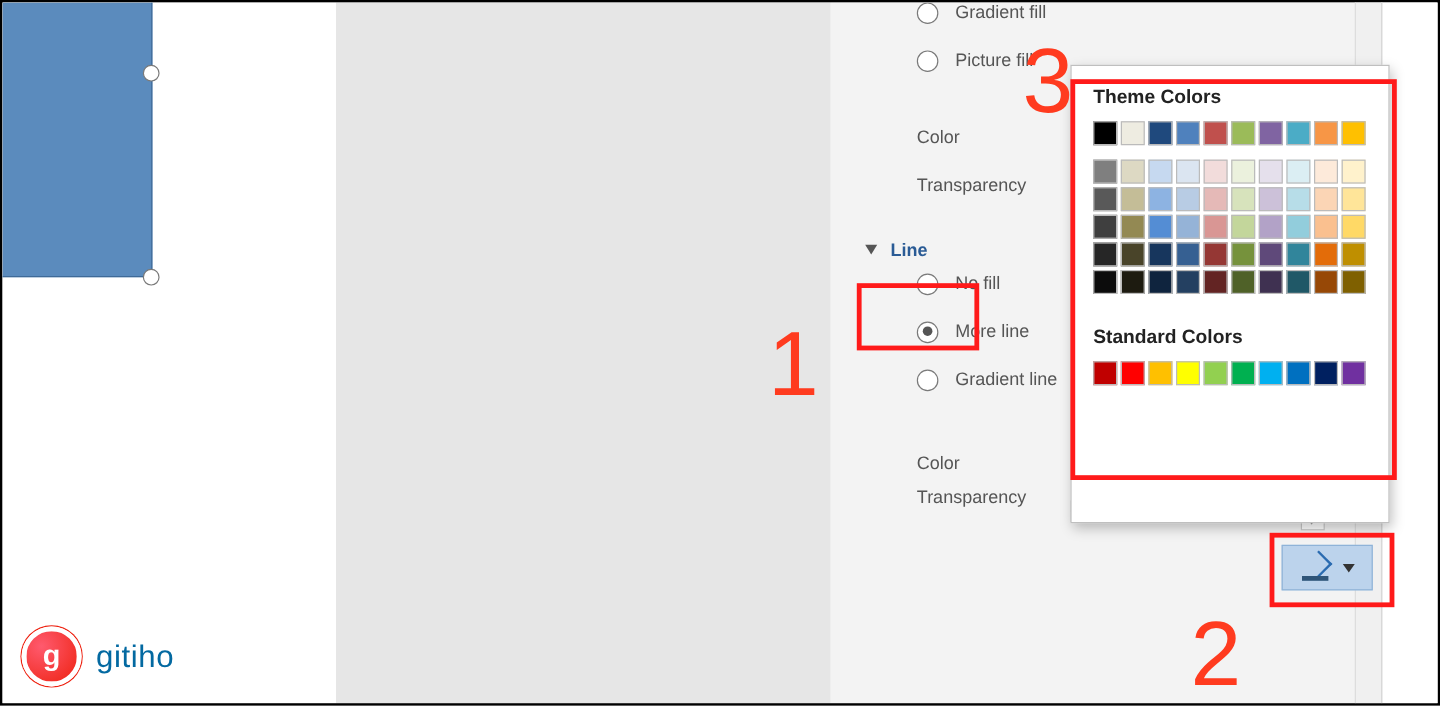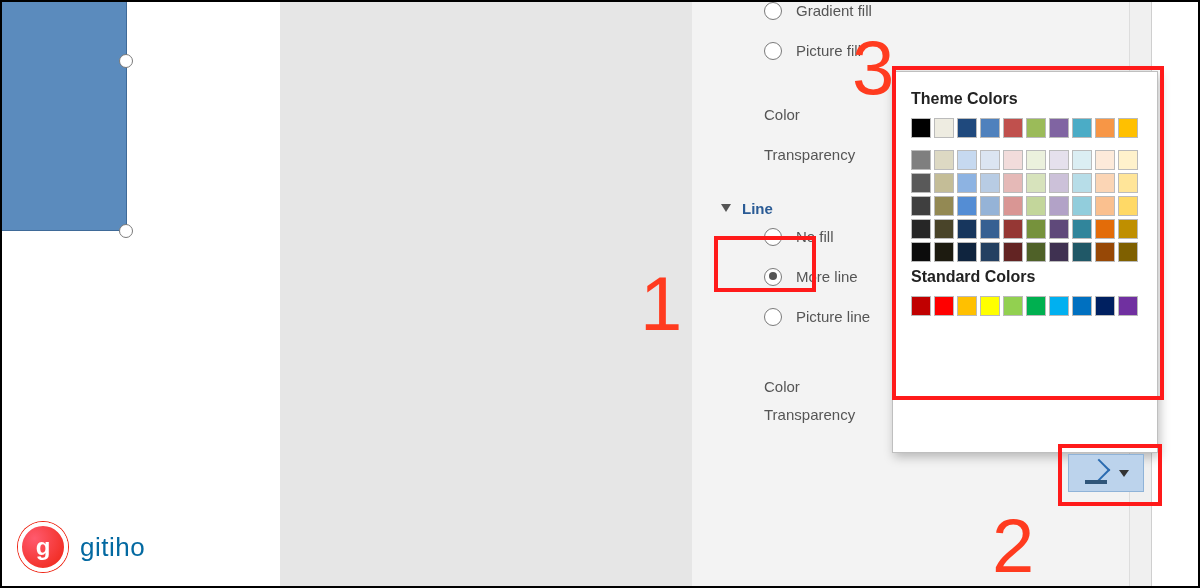--- a/index.html
+++ b/index.html
@@ -30,21 +30,21 @@
   .spin::before{top:4px;border-bottom:5px solid #666;}
   .spin::after{bottom:4px;border-top:5px solid #666;}
   .unit{position:absolute;left:360px;top:9px;font-size:14px;color:#555;}
   
   .colorBtn{position:absolute;left:1066px;top:452px;width:74px;height:36px;background:#bcd3ec;border:1px solid #8fb3d8;display:flex;align-items:center;justify-content:center;gap:10px;}
   .penIcon{width:26px;height:22px;position:relative;}
   .penIcon .bar{position:absolute;left:2px;bottom:0;width:22px;height:4px;background:#2f5579;}
   .penIcon .pen{position:absolute;left:8px;top:0;width:14px;height:14px;border:2px solid #2a6bb0;transform:rotate(45deg);border-bottom:none;border-left:none;}
   .dd{width:0;height:0;border-left:5px solid transparent;border-right:5px solid transparent;border-top:7px solid #333;}
   
-  .popup{position:absolute;left:890px;top:69px;width:264px;height:380px;background:#fff;border:1px solid #bfbfbf;box-shadow:2px 4px 10px rgba(0,0,0,.25);}
+  .popup{position:absolute;left:890px;top:52px;width:264px;height:380px;background:#fff;border:1px solid #bfbfbf;box-shadow:2px 4px 10px rgba(0,0,0,.25);}
   .popHdr{font-weight:700;font-size:16px;color:#222;margin:18px 0 10px 18px;}
   .swGrid{display:grid;grid-template-columns:repeat(10,20px);grid-auto-rows:20px;gap:3px;margin-left:18px;}
   .sw{width:20px;height:20px;border:1px solid #bbb;box-sizing:border-box;}
   .tintGrid{display:grid;grid-template-columns:repeat(10,20px);grid-auto-rows:20px;gap:3px 3px;margin:12px 0 0 18px;}
   .stdGrid{display:grid;grid-template-columns:repeat(10,20px);grid-auto-rows:20px;gap:3px;margin-left:18px;margin-top:6px;}
   .more{display:flex;align-items:center;gap:10px;margin:12px 0 0 14px;color:#555;border-top:1px solid #ddd;padding-top:10px;}
   .palette{width:22px;height:18px;border-radius:50% 50% 50% 50%/60% 60% 40% 40%;border:1.5px solid #888;position:relative;}
   .palette::before{content:"";position:absolute;left:3px;top:3px;width:4px;height:4px;border-radius:50%;background:#d25;}
   .palette::after{content:"";position:absolute;right:3px;top:4px;width:4px;height:4px;border-radius:50%;background:#28c;}
   
@@ -91,21 +91,21 @@
       <div class="row">
         <span class="radio"></span>
         <span class="opt">No fill</span>
       </div>
       <div class="row">
         <span class="radio sel"></span>
         <span class="opt">More line</span>
       </div>
       <div class="row">
         <span class="radio"></span>
-        <span class="opt">Picture line</span>
+        <span class="opt">Gradient line</span>
       </div>
 
       <div style="height:18px"></div>
       <div class="lbl">Color</div>
 
       <div class="row" style="height:42px">
         <span class="lbl" style="margin-left:72px;height:auto">Transparency</span>
         <span class="sliderTrack"></span>
         <span class="sliderTick"></span>
         <span class="pct">0%</span>
@@ -178,21 +178,21 @@
         <div class="sw" style="background: rgb(29, 27, 16);"></div>
         <div class="sw" style="background: rgb(15, 36, 62);"></div>
         <div class="sw" style="background: rgb(36, 64, 97);"></div>
         <div class="sw" style="background: rgb(99, 36, 35);"></div>
         <div class="sw" style="background: rgb(79, 97, 40);"></div>
         <div class="sw" style="background: rgb(63, 49, 81);"></div>
         <div class="sw" style="background: rgb(32, 88, 103);"></div>
         <div class="sw" style="background: rgb(151, 72, 6);"></div>
         <div class="sw" style="background: rgb(127, 96, 0);"></div>
       </div>
-    <div class="popHdr" style="margin-top:6px">Standard Colors</div>
+    <div class="popHdr" style="margin-top:28px">Standard Colors</div>
     <div class="stdGrid" id="stdRow">
         <div class="sw" style="background: rgb(192, 0, 0);"></div>
         <div class="sw" style="background: rgb(255, 0, 0);"></div>
         <div class="sw" style="background: rgb(255, 192, 0);"></div>
         <div class="sw" style="background: rgb(255, 255, 0);"></div>
         <div class="sw" style="background: rgb(146, 208, 80);"></div>
         <div class="sw" style="background: rgb(0, 176, 80);"></div>
         <div class="sw" style="background: rgb(0, 176, 240);"></div>
         <div class="sw" style="background: rgb(0, 112, 192);"></div>
         <div class="sw" style="background: rgb(0, 32, 96);"></div>

